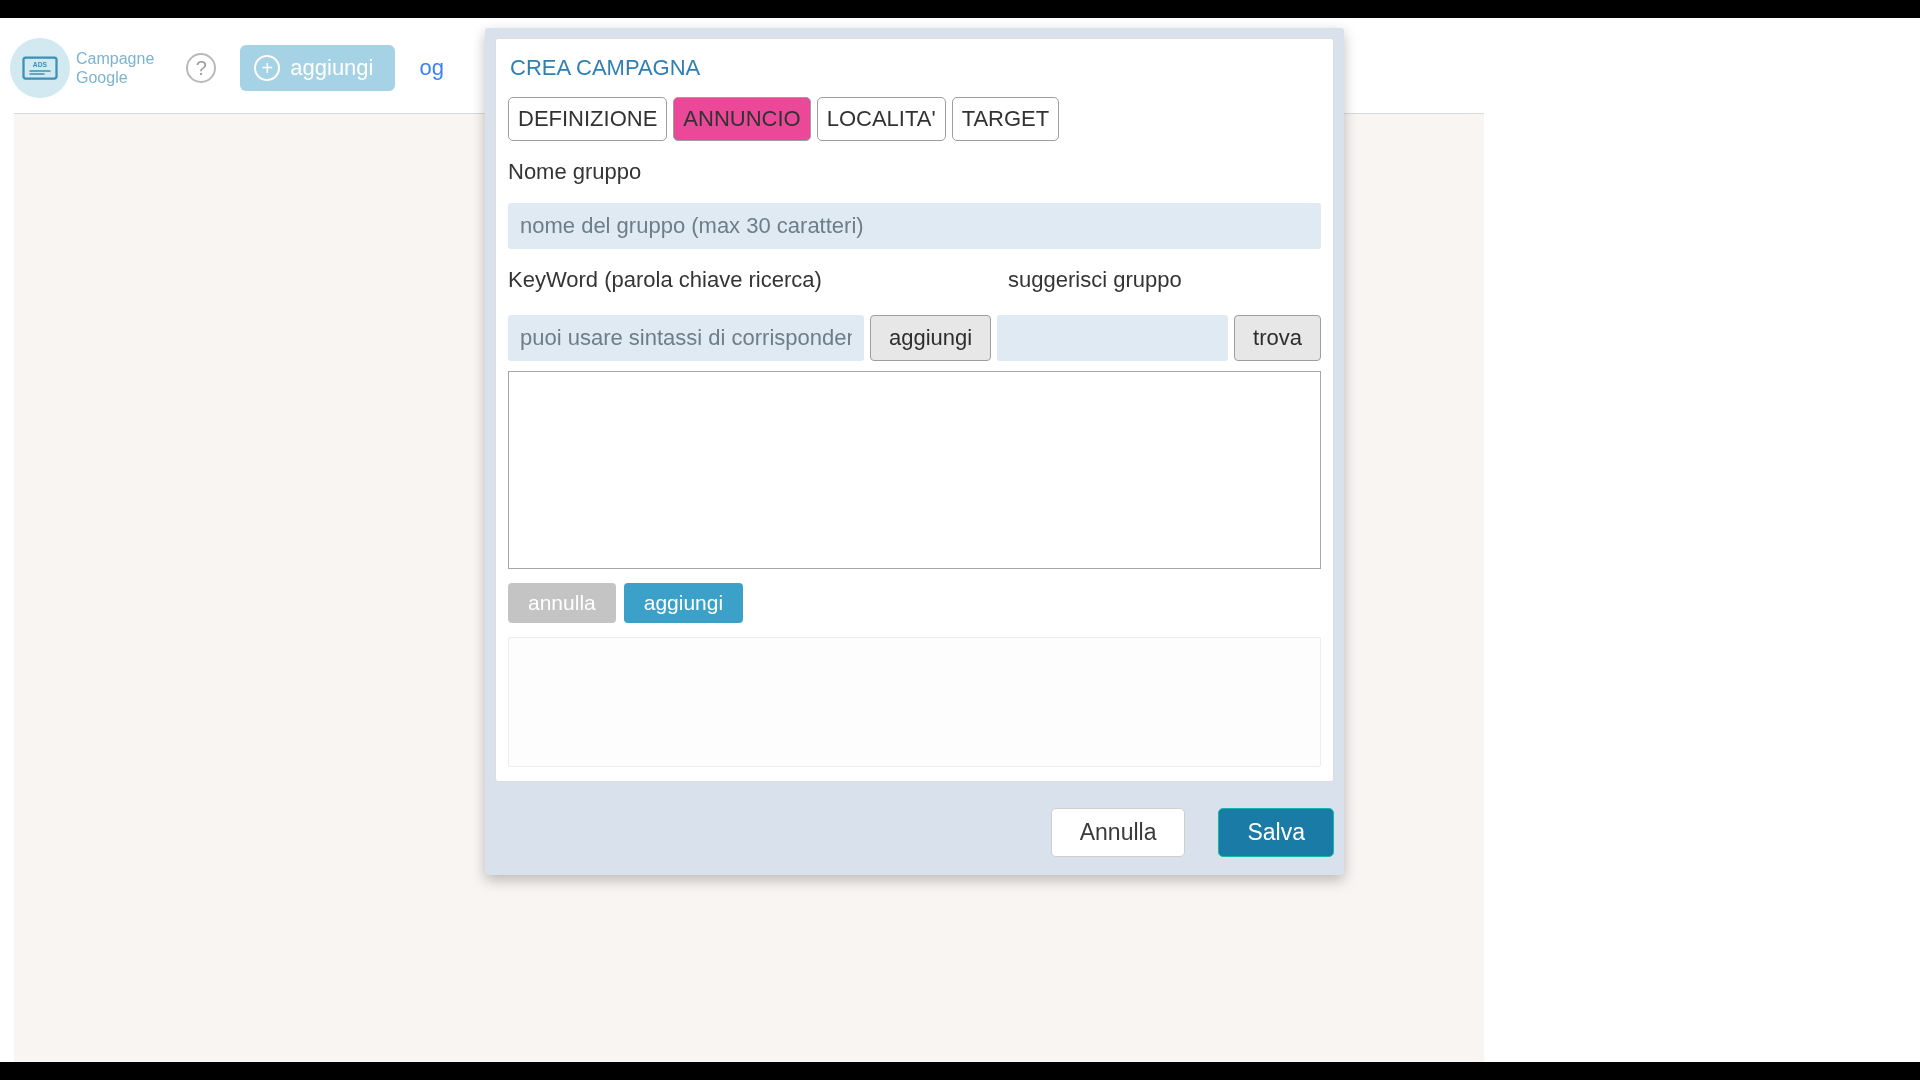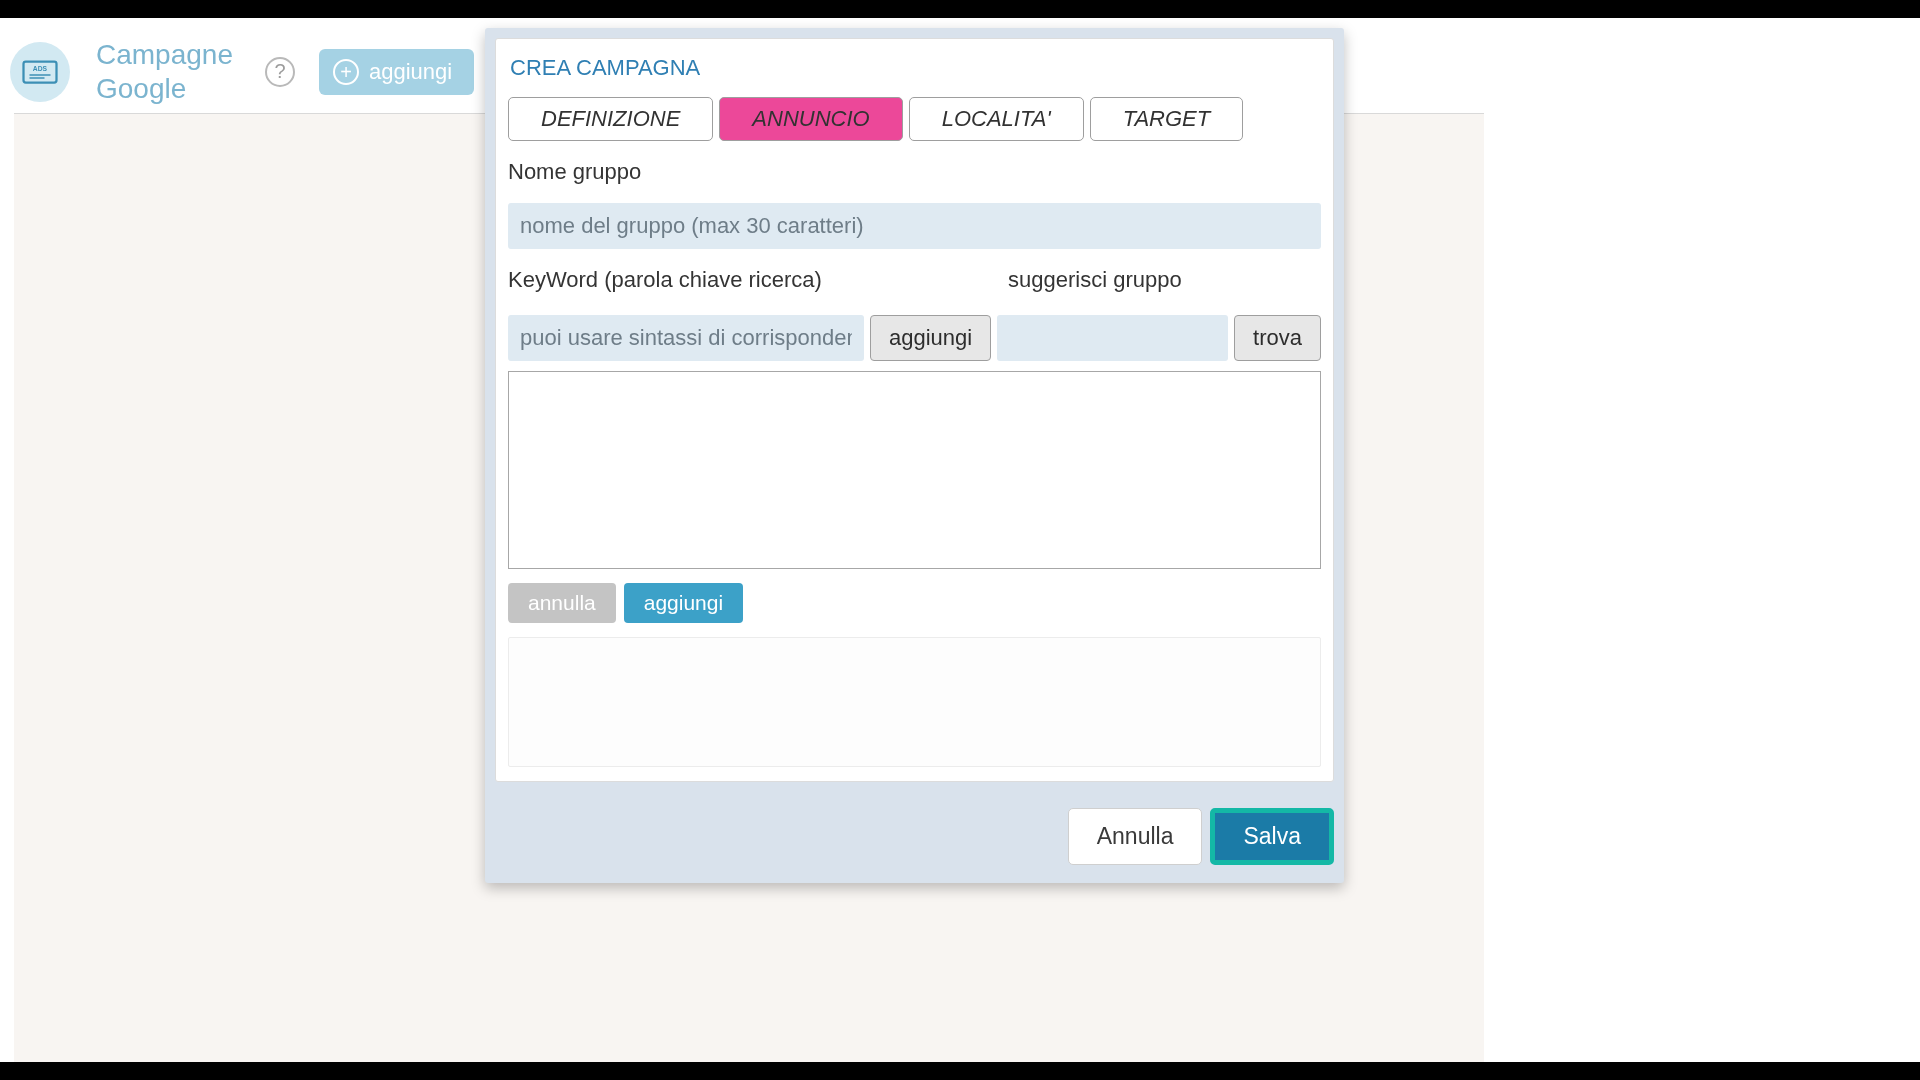--- a/index.html
+++ b/index.html
@@ -39,23 +39,22 @@
   .app-icon {
     width: 60px; height: 60px;
     border-radius: 50%;
     background: #d2e9f2;
     display: flex; align-items: center; justify-content: center;
     color: #3c8fb5;
   }
   .app-icon svg { width: 36px; height: 28px; }
   .app-title {
     color: #7bb4cf;
-    font-size: 28px;
+    font-size: 16px;
     line-height: 1.2;
-    margin-left: 20px;
   }
   .help-icon {
     width: 30px; height: 30px;
     border: 2px solid #b9b9b9; border-radius: 50%;
     color: #9c9c9c; font-size: 20px; font-weight: 500;
     display: flex; align-items: center; justify-content: center;
     margin-left: 26px;
     cursor: pointer;
   }
   .add-chip {
@@ -107,23 +106,22 @@
     display: flex;
     gap: 6px;
     margin-bottom: 14px;
   }
   .tab {
     border: 1px solid #9e9e9e;
     border-radius: 5px;
     background: #ffffff;
     color: #323232;
     font-size: 22px;
-    padding: 8px 32px;
-    cursor: pointer;
-    font-style: italic;
+    padding: 8px 9px;
+    cursor: pointer;
   }
   .tab.active {
     background: #ec4899;
   }
 
   .field-label {
     color: #343434;
     font-size: 22px;
     padding: 4px 0 18px 0;
   }
@@ -211,22 +209,23 @@
     border-radius: 5px;
     cursor: pointer;
   }
   .btn-lg.secondary {
     background: #ffffff;
     border: 1px solid #cfcfcf;
     color: #3a3a3a;
   }
   .btn-lg.save {
     background: #1b7ba7;
-    border: 5px solid #14b8a6;
+    border: 1px solid #14b8a6;
     color: #ffffff;
+    margin-left: 25px;
   }
 </style>
 </head>
 <body>
 
 <div class="letterbox-top"></div>
 <div class="letterbox-bottom"></div>
 
 <div class="page">
 

